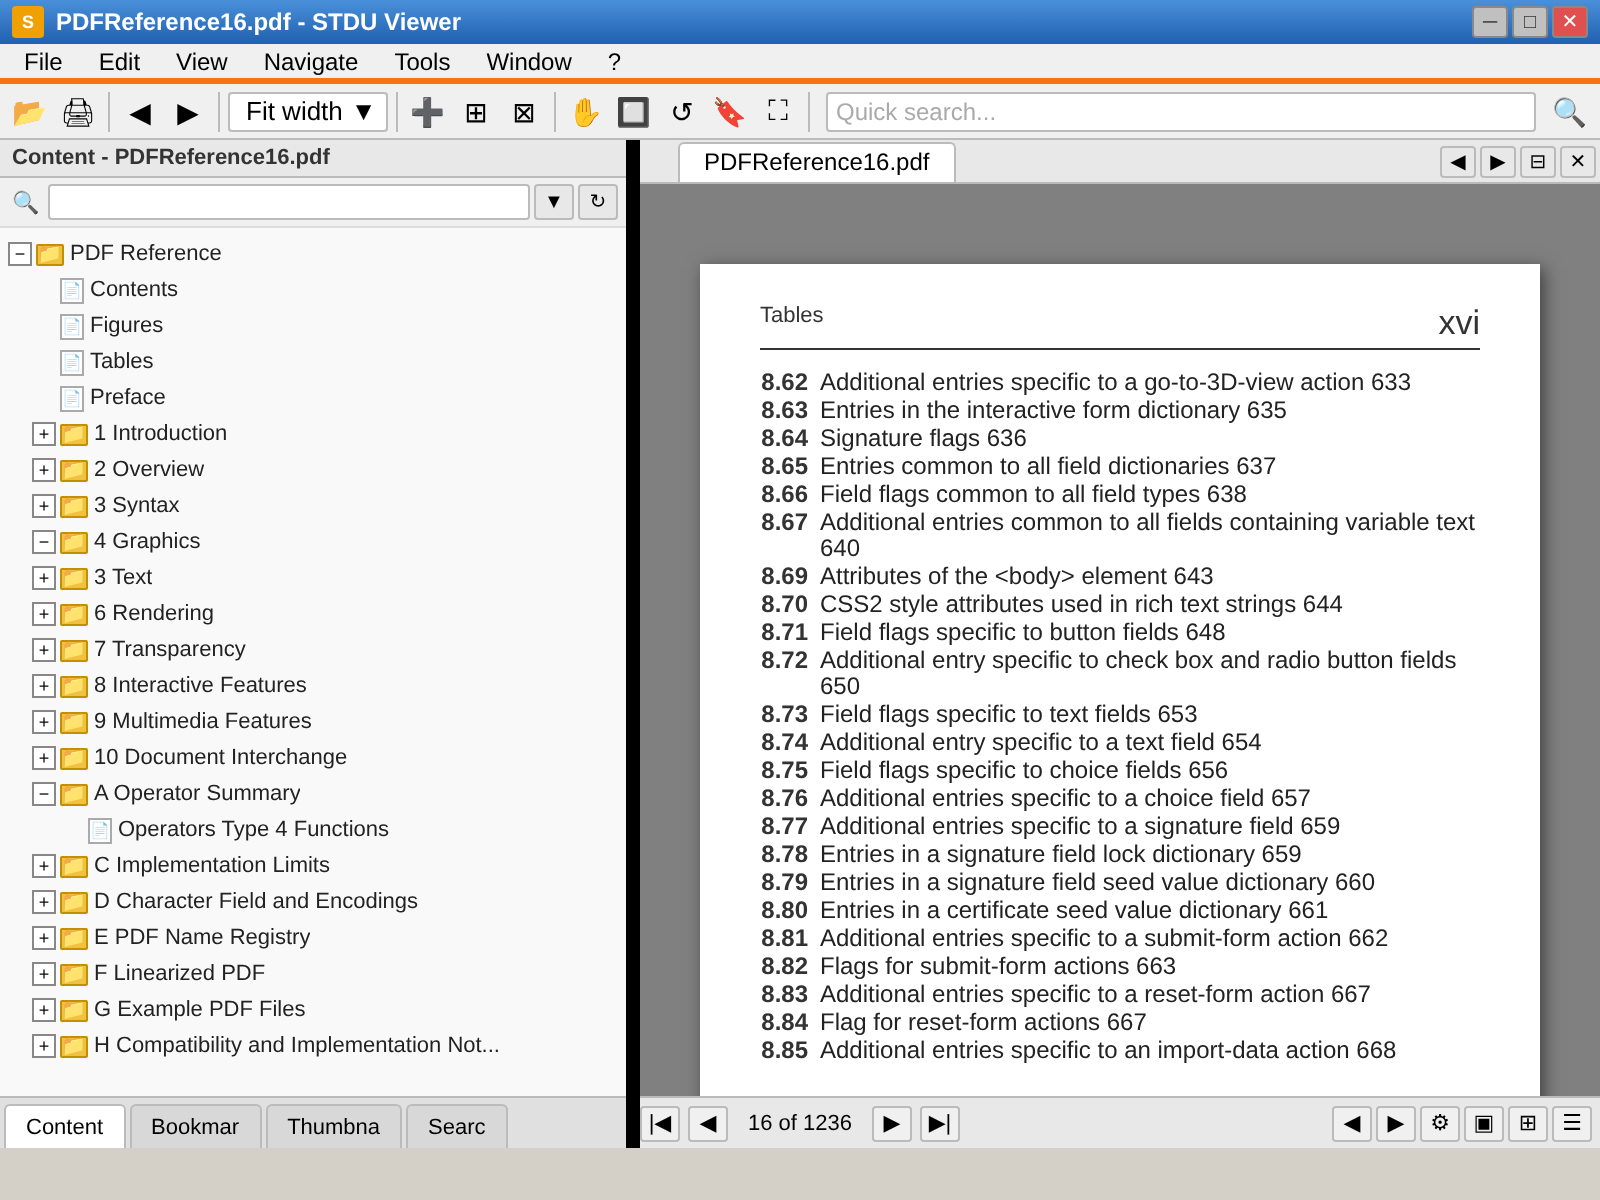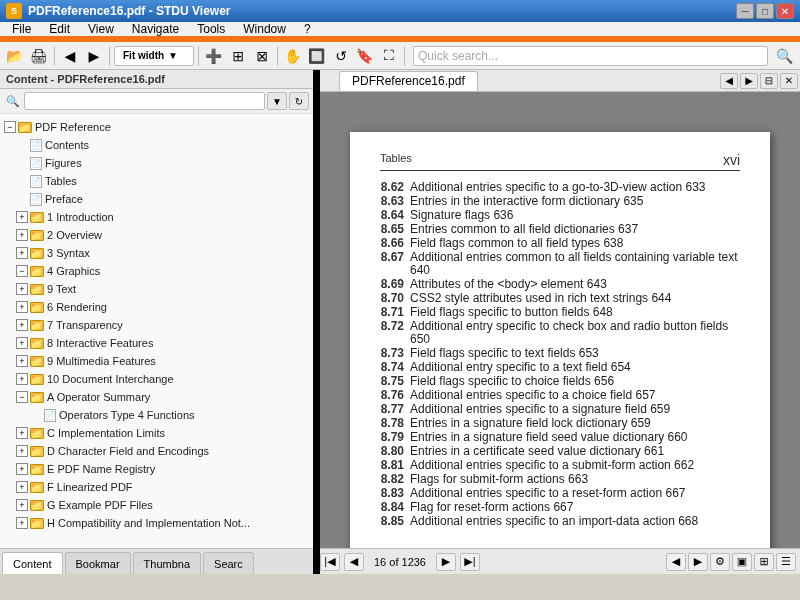--- a/index.html
+++ b/index.html
@@ -18,21 +18,21 @@
     .title-bar-left { display: flex; align-items: center; gap: 6px; }
     .title-bar-icon { width: 16px; height: 16px; background: #f0a000; border-radius: 2px; display: flex; align-items: center; justify-content: center; font-size: 9px; color: white; font-weight: bold; }
     .title-bar-text { font-size: 12px; font-weight: bold; }
     .title-bar-controls { display: flex; gap: 2px; }
     .tb-btn { width: 18px; height: 16px; background: #c0c0c0; border: 1px solid #888; border-radius: 2px; display: flex; align-items: center; justify-content: center; font-size: 10px; cursor: pointer; color: #333; }
     .tb-btn.close { background: #e05050; color: white; }
 
     
     .menu-bar {
       background: #f0f0f0;
-      border-bottom: 6px solid #f97316;
+      border-bottom: 3px solid #f97316;
       height: 20px;
       display: flex;
       align-items: center;
       padding: 0 4px;
       gap: 2px;
     }
     .menu-item { padding: 2px 8px; cursor: pointer; border-radius: 2px; font-size: 12px; }
 
     
     .toolbar {
@@ -40,21 +40,21 @@
       border-bottom: 1px solid #bbb;
       height: 28px;
       display: flex;
       align-items: center;
       padding: 2px 4px;
       gap: 2px;
     }
     .tb-sep { width: 1px; height: 20px; background: #bbb; margin: 0 2px; }
     .tb-icon-btn { width: 22px; height: 22px; background: transparent; border: 1px solid transparent; border-radius: 2px; display: flex; align-items: center; justify-content: center; cursor: pointer; font-size: 14px; }
     .tb-dropdown { display: flex; align-items: center; background: white; border: 1px solid #bbb; border-radius: 2px; padding: 1px 4px; height: 20px; font-size: 11px; min-width: 80px; cursor: pointer; }
-    .tb-dropdown span { margin-left: 4px; font-size: 10px; font-weight: bold; }
+    .tb-dropdown span { margin-left: 4px; font-size: 13px; }
     .search-box { display: flex; align-items: center; background: white; border: 1px solid #bbb; border-radius: 2px; padding: 1px 4px; height: 20px; flex: 1; margin: 0 4px; color: #888; font-size: 11px; }
 
     
     .main-area { display: flex; height: calc(600px - 22px - 20px - 28px - 26px); }
 
     
     .left-panel { width: 320px; min-width: 320px; border-right: 7px solid #000000; display: flex; flex-direction: column; background: #f9f9f9; }
     .panel-header { background: #e8e8e8; border-bottom: 1px solid #bbb; padding: 3px 6px; font-size: 11px; font-weight: bold; color: #333; }
     .search-bar { display: flex; align-items: center; padding: 3px 4px; background: #f0f0f0; border-bottom: 1px solid #ddd; gap: 2px; }
     .search-input { flex: 1; height: 18px; border: 1px solid #bbb; border-radius: 2px; padding: 1px 4px; font-size: 11px; }
@@ -88,21 +88,21 @@
     .doc-tab-controls { display: flex; gap: 2px; margin-left: auto; align-items: center; }
     .doc-ctrl-btn { width: 18px; height: 16px; background: #e8e8e8; border: 1px solid #bbb; border-radius: 2px; display: flex; align-items: center; justify-content: center; font-size: 10px; cursor: pointer; }
 
     
     .doc-view { flex: 1; overflow: hidden; position: relative; background: #808080; display: flex; flex-direction: column; }
     .doc-scroll { flex: 1; overflow-y: auto; overflow-x: hidden; display: flex; justify-content: center; padding: 10px; }
     .doc-page { background: white; width: 420px; min-height: 500px; box-shadow: 2px 2px 8px rgba(0,0,0,0.5); padding: 20px 30px; position: relative; }
     .doc-page::-webkit-scrollbar { width: 8px; }
     .page-title-area { display: flex; justify-content: space-between; border-bottom: 1px solid #333; margin-bottom: 10px; padding-bottom: 2px; }
     .page-title-text { font-size: 11px; color: #333; }
-    .page-number-right { font-size: 14px; color: #333; }
+    .page-number-right { font-size: 17px; color: #333; }
 
     .table-row-entry { display: flex; margin-bottom: 1px; font-size: 9.5px; line-height: 13px; }
     .tbl-num { width: 30px; text-align: right; padding-right: 6px; color: #333; flex-shrink: 0; font-weight: bold; }
     .tbl-desc { flex: 1; color: #222; }
 
     
     .nav-bar { background: #e8e8e8; border-top: 1px solid #bbb; height: 26px; display: flex; align-items: center; justify-content: center; gap: 4px; }
     .nav-btn { width: 20px; height: 18px; background: #f0f0f0; border: 1px solid #bbb; border-radius: 2px; display: flex; align-items: center; justify-content: center; font-size: 11px; cursor: pointer; }
     .nav-page-info { font-size: 11px; padding: 0 6px; }
     .nav-right { margin-left: auto; display: flex; align-items: center; gap: 2px; padding-right: 4px; }
@@ -222,21 +222,21 @@
         <span class="item-label">3 Syntax</span>
       </div>
       <div class="tree-item indent1">
         <div class="expand-icon">−</div>
         <div class="folder-icon">📁</div>
         <span class="item-label">4 Graphics</span>
       </div>
       <div class="tree-item indent1">
         <div class="expand-icon">+</div>
         <div class="folder-icon">📁</div>
-        <span class="item-label">9 Text</span>
+        <span class="item-label">3 Text</span>
       </div>
       <div class="tree-item indent1">
         <div class="expand-icon">+</div>
         <div class="folder-icon">📁</div>
         <span class="item-label">6 Rendering</span>
       </div>
       <div class="tree-item indent1">
         <div class="expand-icon">+</div>
         <div class="folder-icon">📁</div>
         <span class="item-label">7 Transparency</span>

